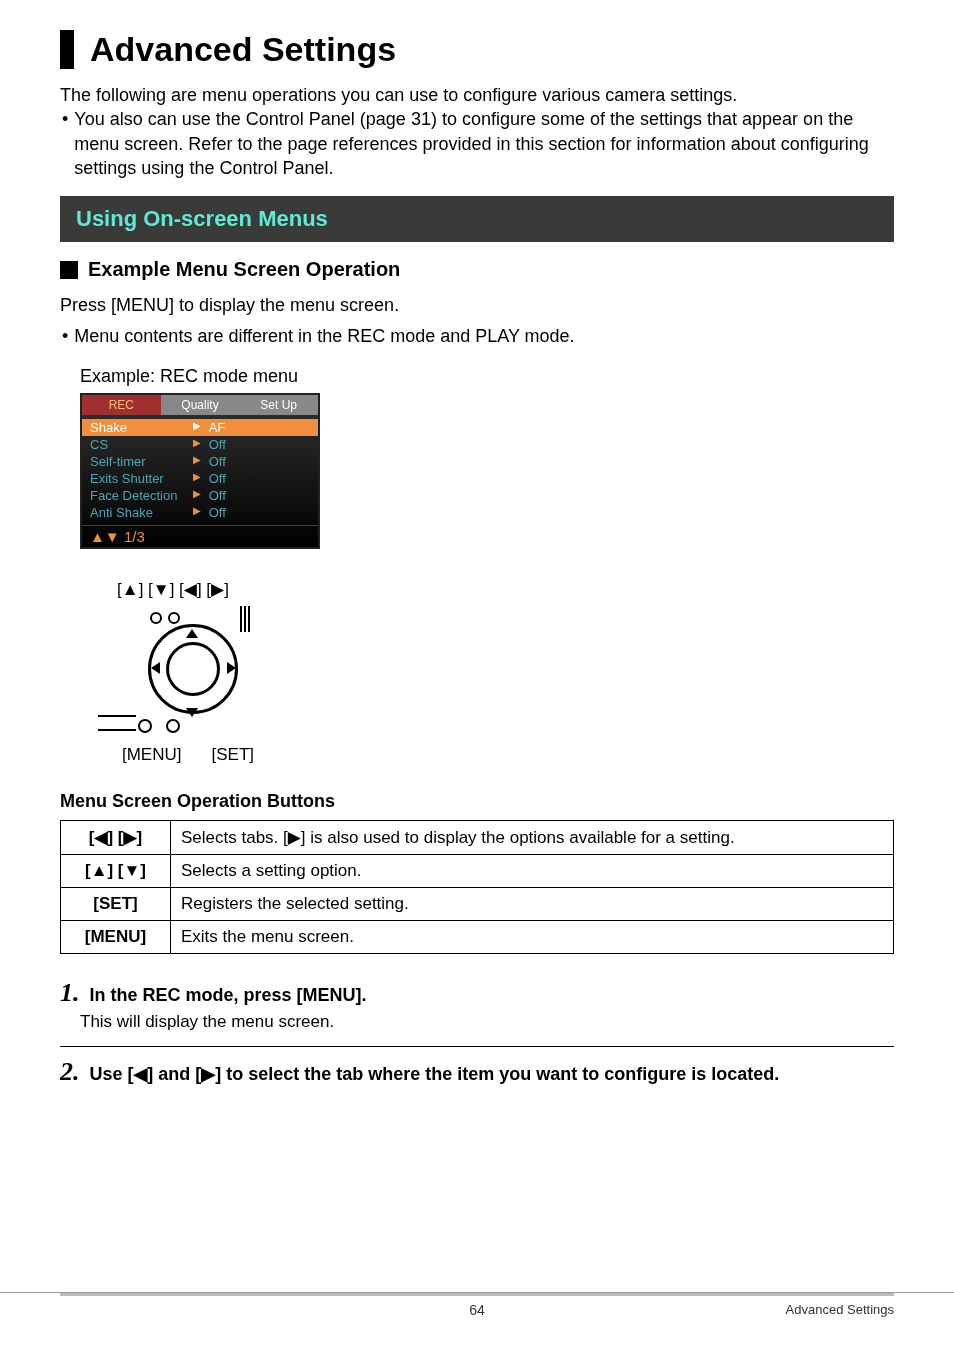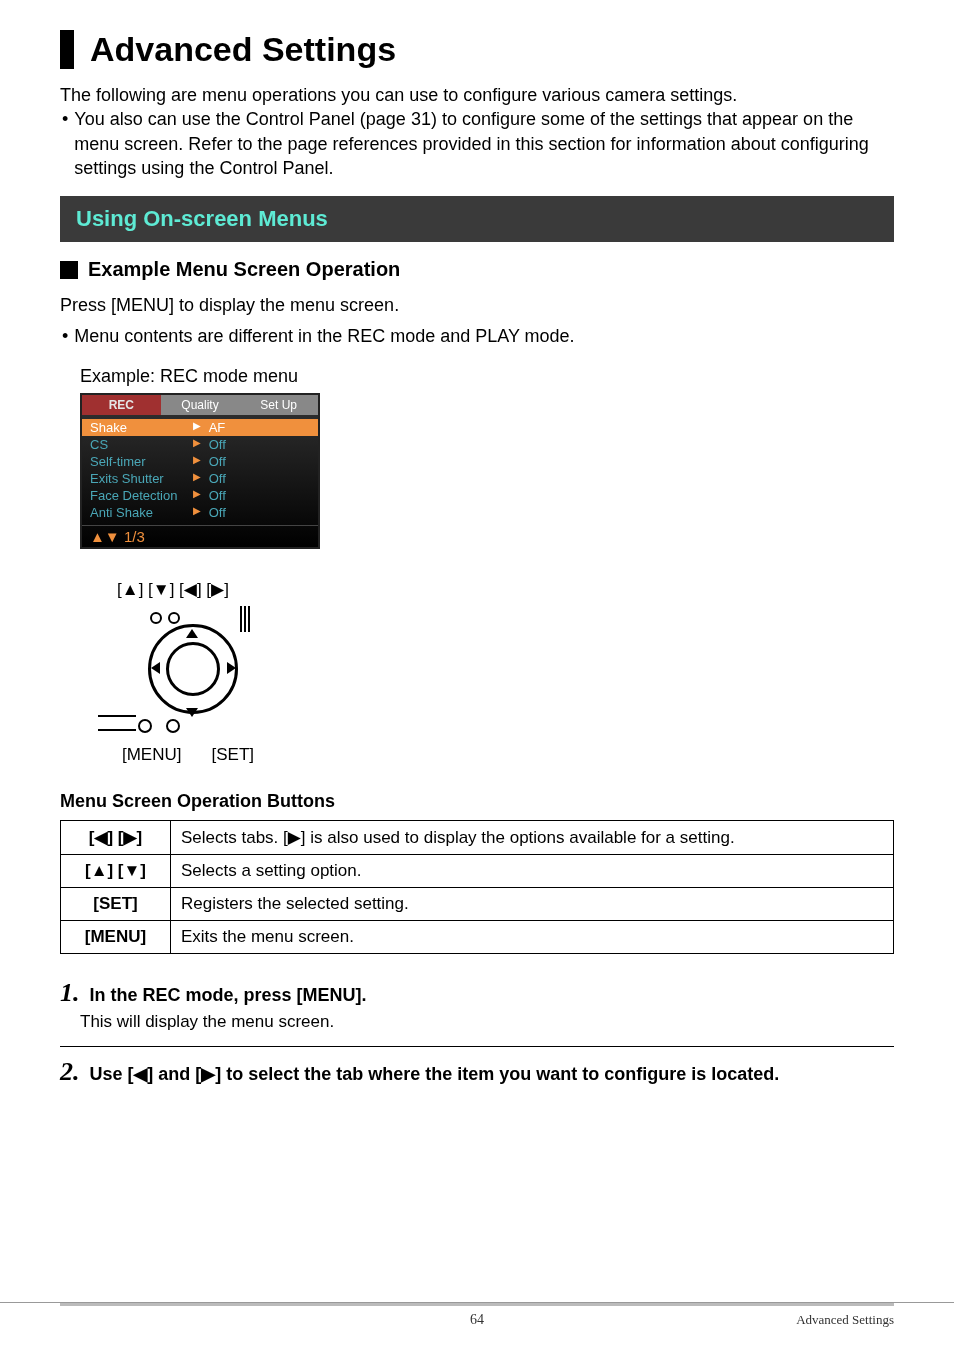--- a/index.html
+++ b/index.html
@@ -89,22 +89,22 @@
     }
     .menu-tab {
       flex: 1;
       text-align: center;
       padding: 3px 0;
       background: #888;
       color: #ffffff;
     }
     .menu-tab.active {
       background: #a03030;
-      color: #e5e5e5;
-      font-weight: bold;
+      color: #fdba74;
+      font-weight: normal;
       text-align: center;
     }
     .menu-items {
       padding: 4px 0;
     }
     .menu-item {
       display: flex;
       justify-content: flex-start;
       gap: 8px;
       padding: 1px 8px;
@@ -299,26 +299,25 @@
       font-size: 18px;
       font-weight: bold;
     }
     .step-sub {
       font-size: 17px;
       margin-left: 20px;
       margin-top: 4px;
     }
     .footer {
       position: fixed;
-      bottom: 24px;
+      bottom: 34px;
       left: 0;
       width: 954px;
       padding: 0 60px;
       border-top: 1px solid #999;
-      font-family: Liberation Serif, serif;
     }
     .footer-inner {
       border-top: 3px solid #bbb;
       display: flex;
       justify-content: center;
       align-items: center;
       position: relative;
       height: 30px;
       font-size: 14px;
       color: #333;

